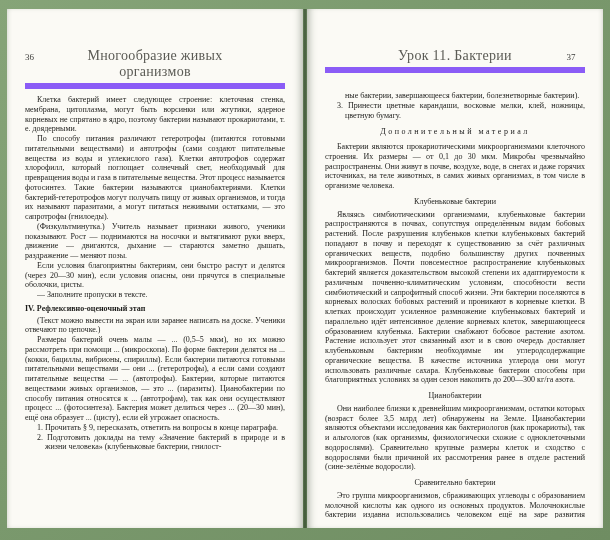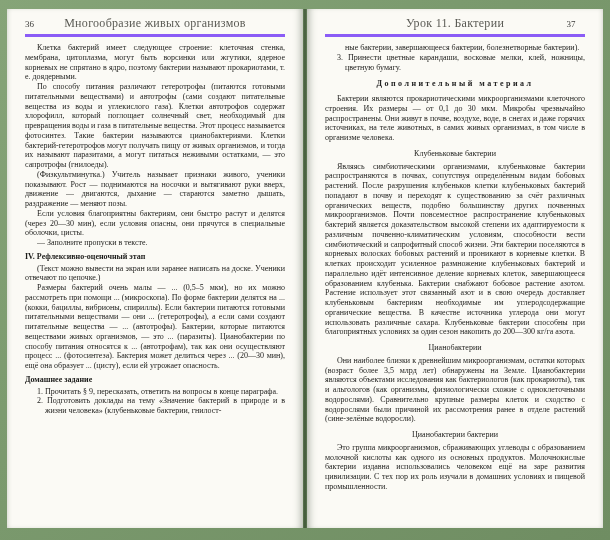--- a/index.html
+++ b/index.html
@@ -25,47 +25,49 @@
     display: flex;
     flex-direction: column;
     padding: 7px 18px 10px 18px;
     overflow: hidden;
   }
   .page.left {
     box-shadow: inset -7px 0 9px -6px rgba(40, 60, 35, 0.45), inset 3px 0 5px -3px rgba(40,60,35,0.25);
   }
   .page.right {
     box-shadow: inset 7px 0 9px -6px rgba(40, 60, 35, 0.45), inset -3px 0 5px -3px rgba(40,60,35,0.25);
+    gap: 12px;
   }
   .spine {
     width: 4px;
     background: linear-gradient(to right, rgba(20,35,15,0.25), rgba(20,35,15,0.55), rgba(20,35,15,0.25));
   }
   .page-header {
     display: flex;
     align-items: baseline;
     font-family: "Liberation Serif", serif;
     font-size: 8.5px;
     color: #3a3a38;
-    border-bottom: 3px solid #8b5cf6;
+    border-bottom: 6px solid #8b5cf6;
     padding-bottom: 3px;
     margin-bottom: 6px;
     flex: 0 0 auto;
   }
   .pagenum {
     width: 28px;
     font-size: 9px;
   }
   .pagenum.right-align { text-align: center; }
   .running-title {
     flex: 1;
     text-align: center;
     color: #5a5a54;
-    font-size: 12px;
+    font-size: 14px;
     letter-spacing: 0.3px;
+    margin-top: 32px;
   }
   .page-body {
     flex: 1;
     font-family: "Liberation Serif", serif;
     font-size: 8px;
     line-height: 1.22;
     color: #1c1c1a;
     text-align: justify;
     overflow: hidden;
   }
@@ -82,21 +84,20 @@
     font-weight: normal;
     text-align: center;
     margin: 6px 0 3px 0;
   }
   .block.h-spaced {
     text-align: center;
     letter-spacing: 2.5px;
     margin: 7px 0 5px 0;
     font-size: 8px;
     color: #222;
-    font-weight: bold;
   }
 </style>
 </head>
 <body>
 
 <div class="book">
 
   <div class="page left">
     <div class="page-header">
       <span class="pagenum">36</span>
@@ -105,21 +106,20 @@
     </div>
     <div class="page-body">
         <div class="block p">Клетка бактерий имеет следующее строение: клеточная стенка, мембрана, цитоплазма, могут быть ворсинки или жгутики, ядерное корневых не спрятано в ядро, поэтому бактерии называют прокариотами, т. е. доядерными.</div>
         <div class="block p">По способу питания различают гетеротрофы (питаются готовыми питательными веществами) и автотрофы (сами создают питательные вещества из воды и углекислого газа). Клетки автотрофов содержат хлорофилл, который поглощает солнечный свет, необходимый для превращения воды и газа в питательные вещества. Этот процесс называется фотосинтез. Такие бактерии называются цианобактериями. Клетки бактерий-гетеротрофов могут получать пищу от живых организмов, и тогда их называют паразитами, а могут питаться неживыми остатками, — это сапротрофы (гнилоеды).</div>
         <div class="block p">(Физкультминутка.) Учитель называет признаки живого, ученики показывают. Рост — поднимаются на носочки и вытягивают руки вверх, движение — двигаются, дыхание — стараются заметно дышать, раздражение — меняют позы.</div>
         <div class="block p">Если условия благоприятны бактериям, они быстро растут и делятся (через 20—30 мин), если условия опасны, они прячутся в специальные оболочки, цисты.</div>
         <div class="block p">— Заполните пропуски в тексте.</div>
         <div class="block h-left">IV. Рефлексивно-оценочный этап</div>
         <div class="block p">(Текст можно вывести на экран или заранее написать на доске. Ученики отвечают по цепочке.)</div>
         <div class="block p">Размеры бактерий очень малы — ... (0,5–5 мкм), но их можно рассмотреть при помощи ... (микроскопа). По форме бактерии делятся на ... (кокки, бациллы, вибрионы, спириллы). Если бактерии питаются готовыми питательными веществами — они ... (гетеротрофы), а если сами создают питательные вещества — ... (автотрофы). Бактерии, которые питаются веществами живых организмов, — это ... (паразиты). Цианобактерии по способу питания относятся к ... (автотрофам), так как они осуществляют процесс ... (фотосинтеза). Бактерия может делиться через ... (20—30 мин), ещё она образует ... (цисту), если ей угрожает опасность.</div>
-        <div class="block h-left">Домашнее задание</div>
         <div class="block li">1. Прочитать § 9, пересказать, ответить на вопросы в конце параграфа.</div>
         <div class="block li">2. Подготовить доклады на тему «Значение бактерий в природе и в жизни человека» (клубеньковые бактерии, гнилост-</div>
       </div>
   </div>
 
   <div class="spine"></div>
 
   <div class="page right">
     <div class="page-header">
       <span class="pagenum"></span>
@@ -128,18 +128,18 @@
     </div>
     <div class="page-body">
         <div class="block li-cont">ные бактерии, завершающееся бактерии, болезнетворные бактерии).</div>
         <div class="block li">3. Принести цветные карандаши, восковые мелки, клей, ножницы, цветную бумагу.</div>
         <div class="block h-spaced">Дополнительный материал</div>
         <div class="block p">Бактерии являются прокариотическими микроорганизмами клеточного строения. Их размеры — от 0,1 до 30 мкм. Микробы чрезвычайно распространены. Они живут в почве, воздухе, воде, в снегах и даже горячих источниках, на теле животных, в самих живых организмах, в том числе в организме человека.</div>
         <div class="block h-center">Клубеньковые бактерии</div>
         <div class="block p">Являясь симбиотическими организмами, клубеньковые бактерии распространяются в почвах, сопутствуя определённым видам бобовых растений. После разрушения клубеньков клетки клубеньковых бактерий попадают в почву и переходят к существованию за счёт различных органических веществ, подобно большинству других почвенных микроорганизмов. Почти повсеместное распространение клубеньковых бактерий является доказательством высокой степени их адаптируемости к различным почвенно-климатическим условиям, способности вести симбиотический и сапрофитный способ жизни. Эти бактерии поселяются в корневых волосках бобовых растений и проникают в корневые клетки. В клетках происходит усиленное размножение клубеньковых бактерий и параллельно идёт интенсивное деление корневых клеток, завершающееся образованием клубенька. Бактерии снабжают бобовое растение азотом. Растение использует этот связанный азот и в свою очередь доставляет клубеньковым бактериям необходимые им углеродсодержащие органические вещества. В качестве источника углерода они могут использовать различные сахара. Клубеньковые бактерии способны при благоприятных условиях за один сезон накопить до 200—300 кг/га азота.</div>
         <div class="block h-center">Цианобактерии</div>
         <div class="block p">Они наиболее близки к древнейшим микроорганизмам, остатки которых (возраст более 3,5 млрд лет) обнаружены на Земле. Цианобактерии являются объектами исследования как бактериологов (как прокариоты), так и альгологов (как организмы, физиологически схожие с одноклеточными водорослями). Сравнительно крупные размеры клеток и сходство с водорослями были причиной их рассмотрения ранее в отделе растений (сине-зелёные водоросли).</div>
-        <div class="block h-center">Цианобактерии бактерии</div>
+        <div class="block h-center">Сравнительно бактерии</div>
         <div class="block p">Это группа микроорганизмов, сбраживающих углеводы с образованием молочной кислоты как одного из основных продуктов. Молочнокислые бактерии издавна использовались человеком ещё на заре развития цивилизации. С тех пор их роль изучали в домашних условиях и пищевой промышленности.</div>
       </div>
   </div>
 
 </div>
 
 </body></html>

